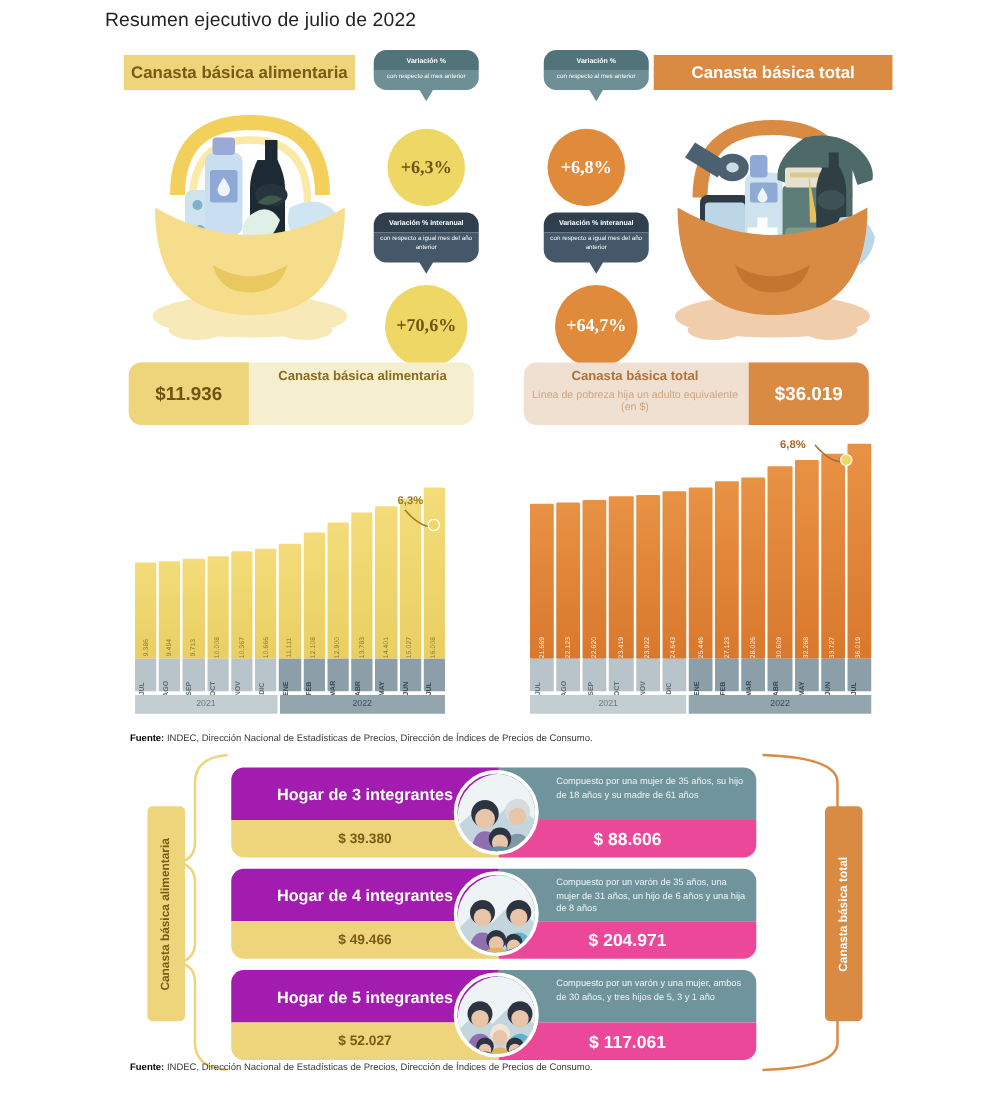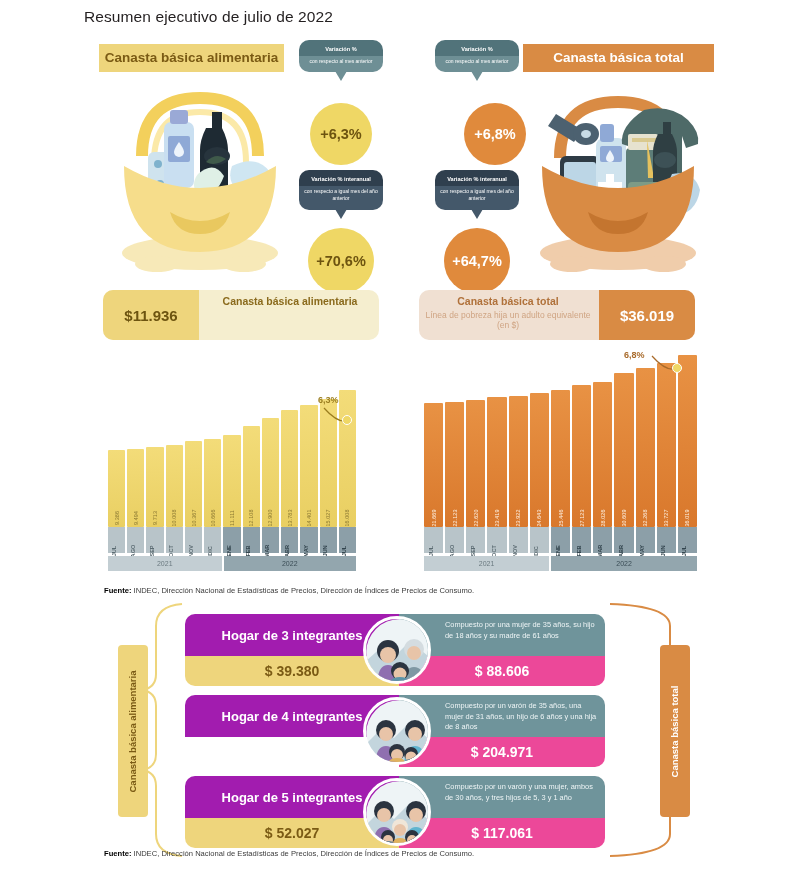--- a/index.html
+++ b/index.html
@@ -58,27 +58,28 @@
   .bub-m-l { left: 299px; top: 40px; }
   .bub-m-r { left: 435px; top: 40px; }
   .bub-y-l { left: 299px; top: 170px; }
   .bub-y-r { left: 435px; top: 170px; }
 
   
   .circ {
     position: absolute; border-radius: 50%;
     display: flex; align-items: center; justify-content: center;
     font-weight: bold;
+    font-family: Liberation Serif, serif;
   }
   .circ-sm { width: 62px; height: 62px; font-size: 14.5px; }
   .circ-lg { width: 66px; height: 66px; font-size: 14.5px; }
   .c-yellow { background: #efd765; color: #6d5410; }
   .c-orange { background: #e08a3c; color: #ffffff; }
   .c-m-l { left: 310px; top: 103px; }
-  .c-m-r { left: 464px; top: 103px; }
+  .c-m-r { left: 438px; top: 103px; }
   .c-y-l { left: 308px; top: 228px; }
   .c-y-r { left: 444px; top: 228px; }
 
   
   .strip { position: absolute; height: 50px; border-radius: 10px; }
   .strip-l { left: 103px; top: 290px; width: 276px; background: #f5eecf; }
   .strip-r { left: 419px; top: 290px; width: 276px; background: #f0e0d2; }
   .strip .amount {
     position: absolute; top: 0; height: 50px; width: 96px;
     display: flex; align-items: center; justify-content: center;
@@ -173,21 +174,21 @@
     position: absolute; left: 214px; top: 0; width: 206px; height: 42px;
     background: #6f949b; border-radius: 0 10px 0 0;
     color: #eef5f6; font-size: 7.4px; line-height: 1.45;
     padding: 6px 8px 0 46px;
   }
   .hh-bot { position: absolute; left: 0; top: 42px; width: 420px; height: 30px; }
   .hh-bot .amt-l {
     position: absolute; left: 0; top: 0; width: 214px; height: 30px;
     background: #eed57c; border-radius: 0 0 0 10px;
     display: flex; align-items: center; justify-content: center;
-    color: #7a5a14; font-size: 14px; font-weight: bold;
+    color: #7a5a14; font-size: 11px; font-weight: bold;
   }
   .hh-bot .amt-r {
     position: absolute; left: 214px; top: 0; width: 206px; height: 30px;
     background: #ec4899; border-radius: 0 0 10px 0;
     display: flex; align-items: center; justify-content: center;
     color: #ffffff; font-size: 14px; font-weight: bold;
   }
   .hh-photo {
     position: absolute; left: 178px; top: 2px; width: 68px; height: 68px;
     border-radius: 50%; border: 3px solid #fff; overflow: hidden;
@@ -534,20 +535,21 @@
       </svg>
     </div>
   </div>
 
   <div class="hh-row r2">
     <div class="hh-top">
       <div class="lbl">Hogar de 4 integrantes</div>
       <div class="desc">Compuesto por un varón de 35 años, una mujer de 31 años, un hijo de 6 años y una hija de 8 años</div>
     </div>
     <div class="hh-bot">
+      <div class="amt-l">$ 49.466</div>
       <div class="amt-r">$ 204.971</div>
     </div>
     <div class="hh-photo">
       <svg viewBox="0 0 68 68" width="68" height="68">
         <circle cx="34" cy="34" r="34" fill="#eef4f6"></circle>
         <path d="M0 44 l16-16 l12 10 l16-16 l24 22 v24 H0z" fill="#c3d5dd"></path>
         <circle cx="20" cy="30" r="10" fill="#2b3440"></circle>
         <circle cx="20" cy="34" r="7" fill="#e8c4a8"></circle>
         <path d="M9 68 q0-22 11-22 q11 0 11 22z" fill="#8f6fb0"></path>
         <circle cx="49" cy="30" r="10" fill="#2b3440"></circle>

